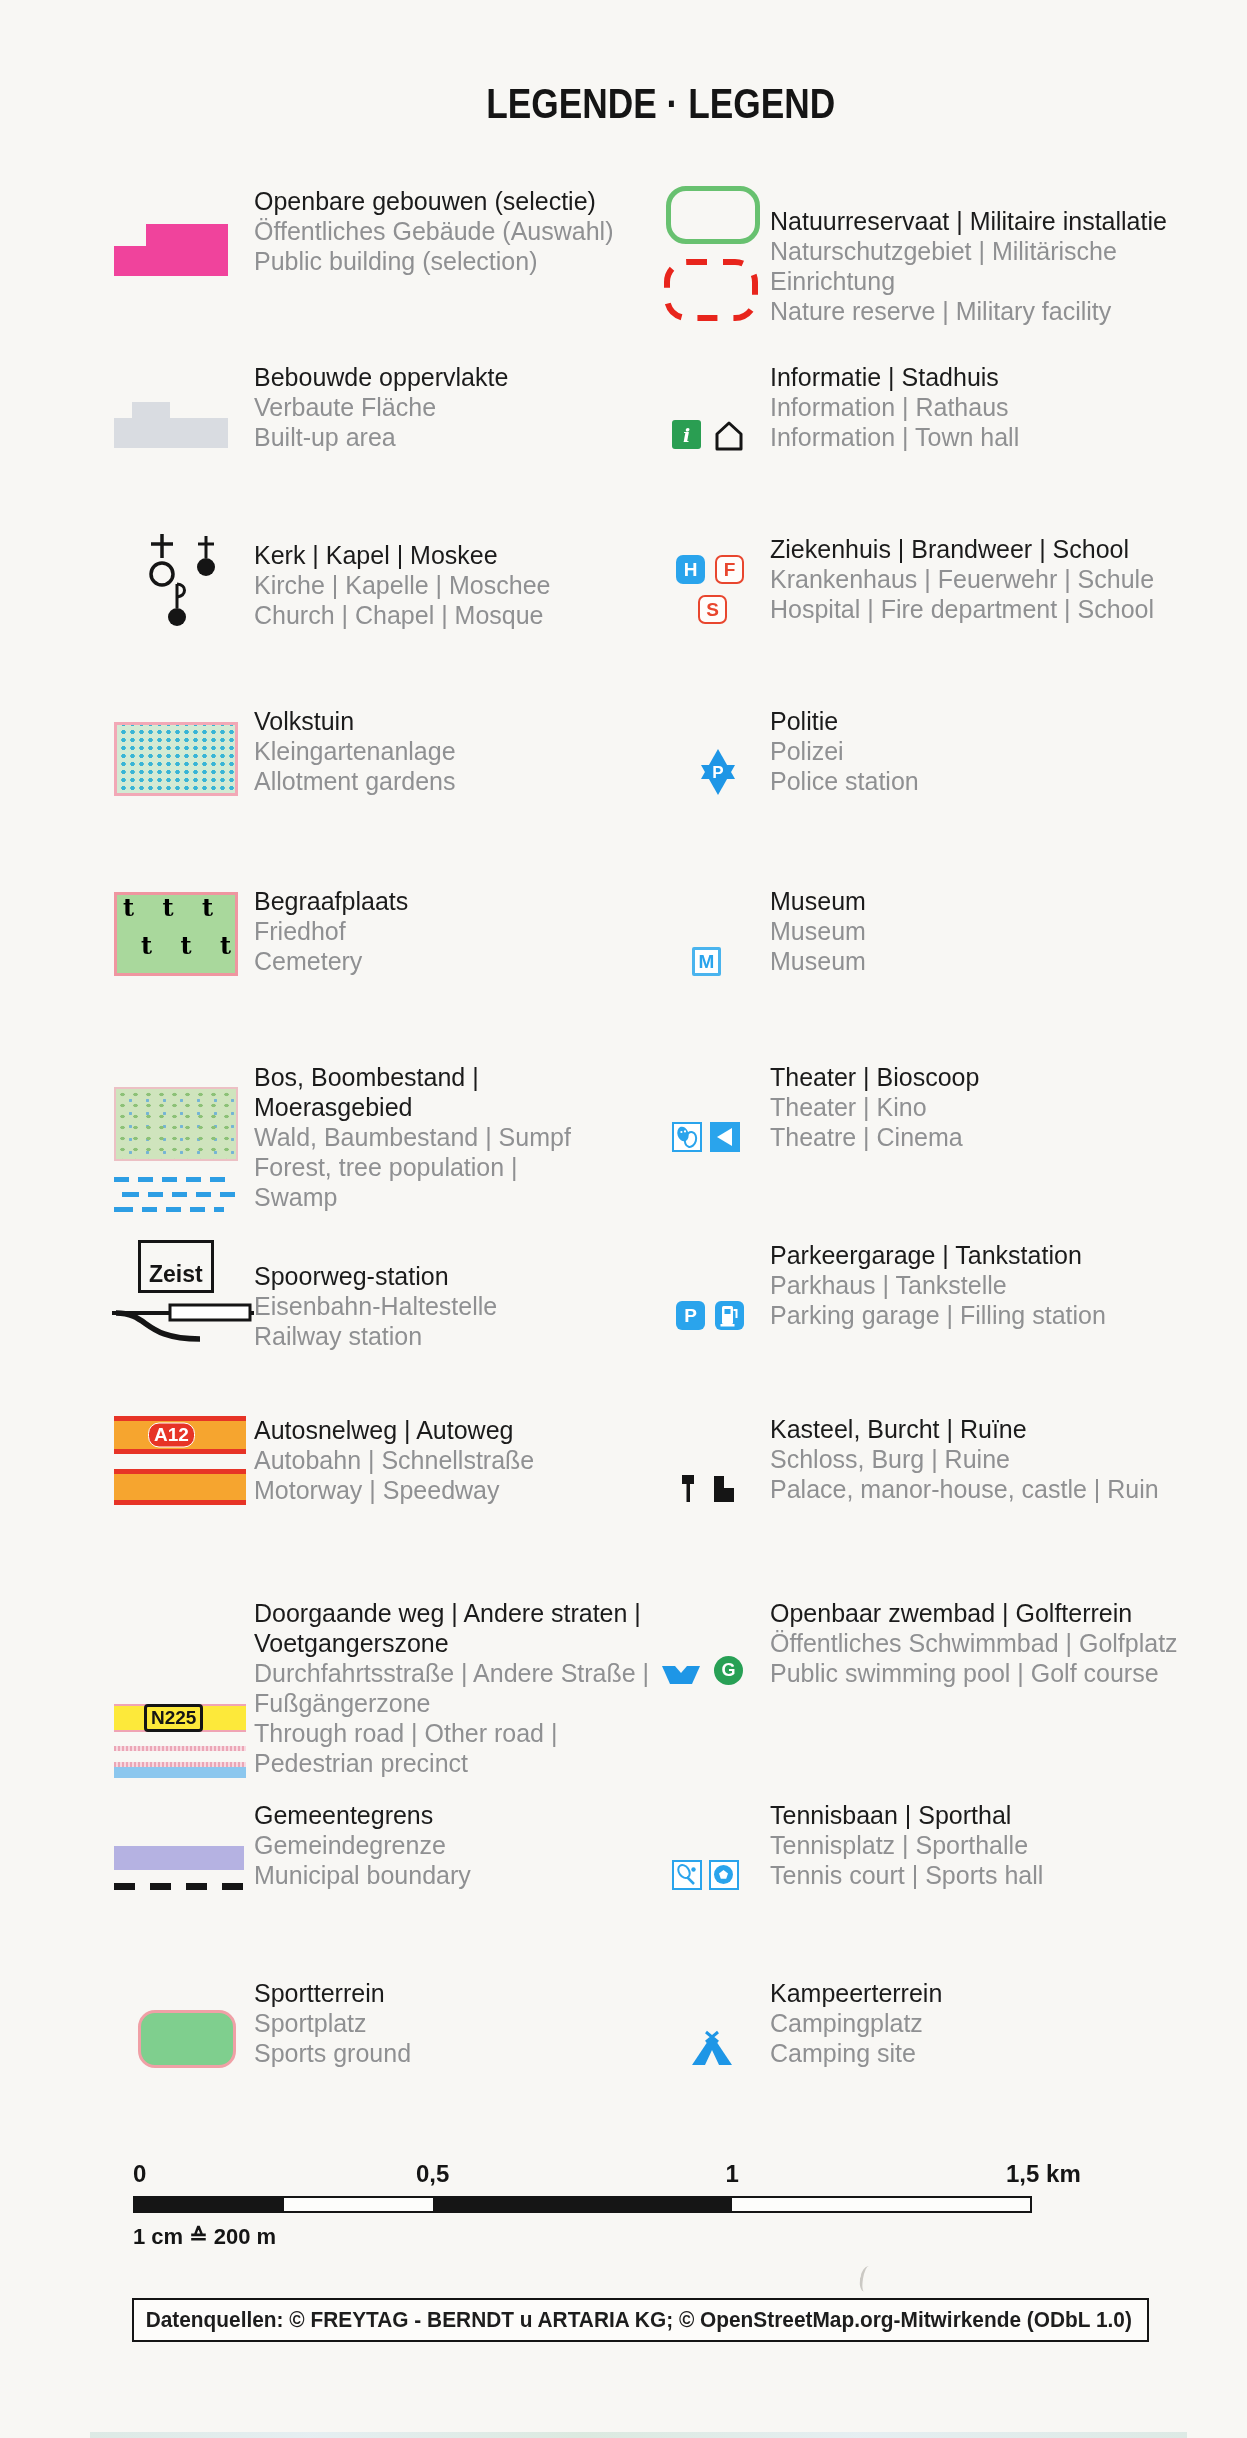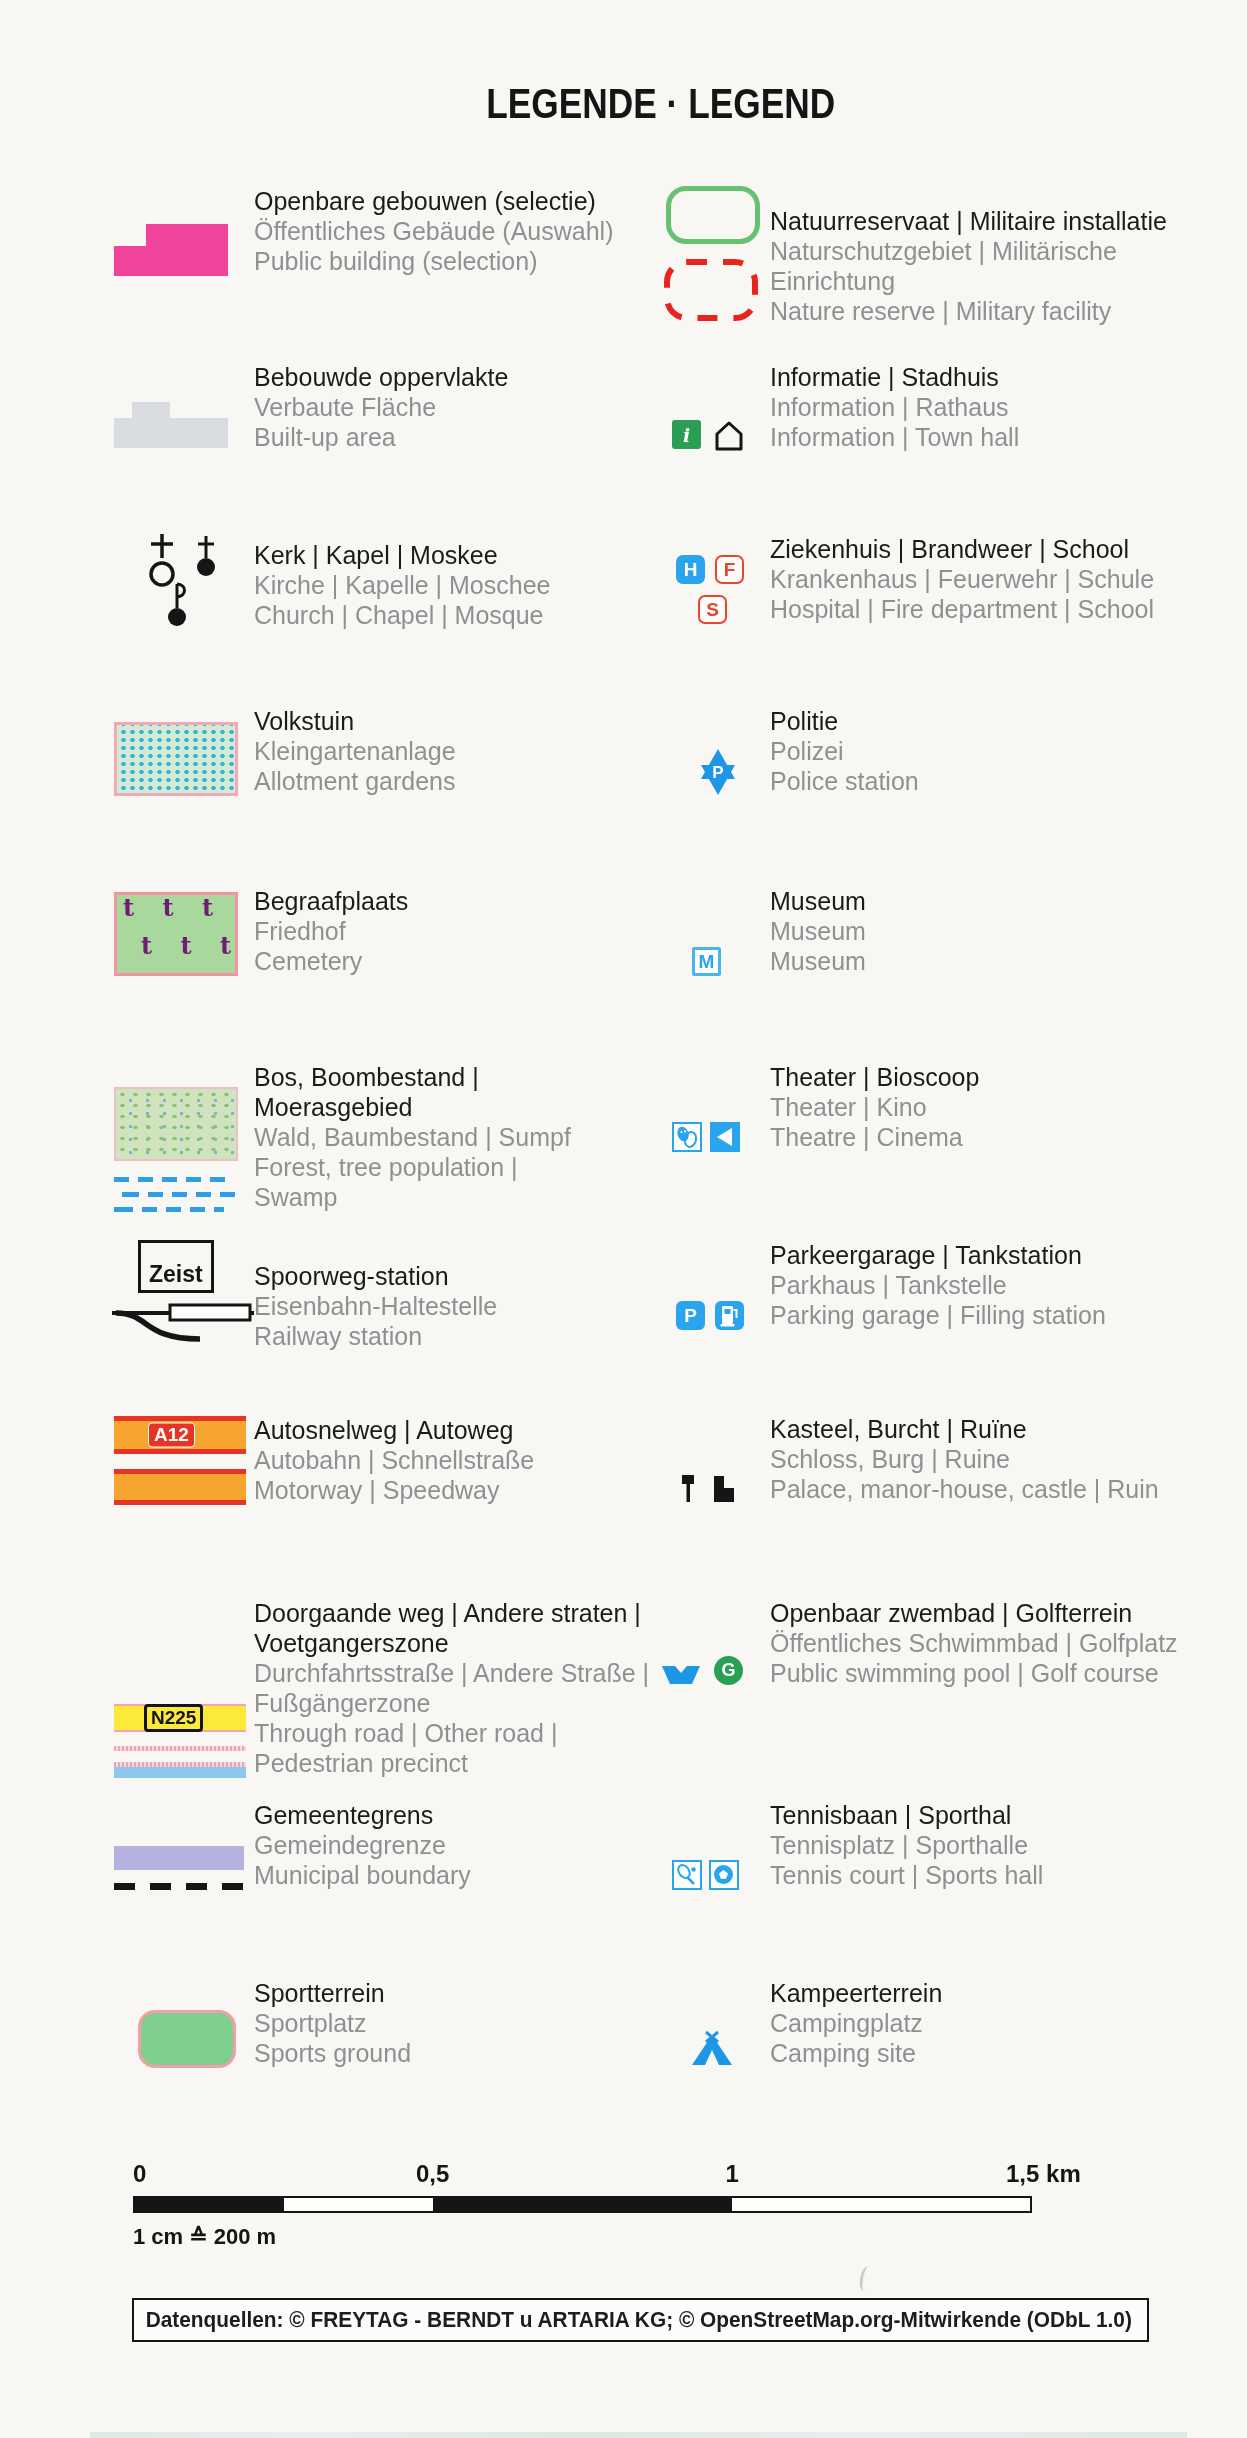--- a/index.html
+++ b/index.html
@@ -30,21 +30,21 @@
   .sym svg{display:block;}
   .volkstuin{
     width:118px;height:68px;margin:4px 0 0 2px;
     background-color:#d3ead4;border:3px solid #f2a8b6;
     background-image:radial-gradient(#38b4d6 2px, transparent 2.5px);
     background-size:9px 8px;background-position:2px 3px;
   }
   .cemetery{
     width:118px;height:78px;margin:0 0 0 2px;position:relative;
     background:#a9d89c;border:3px solid #ef96a0;
-    color:#701a75;font-family:"DejaVu Serif", serif;font-size:24px;font-weight:700;
+    color:#000000;font-family:"DejaVu Serif", serif;font-size:24px;font-weight:700;
   }
   .cem-row{position:absolute;left:6px;top:-2px;word-spacing:20px;}
   .cem-row.second{left:24px;top:36px;}
   .forest{
     width:120px;height:70px;margin:4px 0 0 2px;
     background-color:#cfe4bd;border:2px solid #ecc0c4;
     background-image:radial-gradient(#8cc177 2px, transparent 2.4px),
                      radial-gradient(#74b4d6 1.6px, transparent 2px);
     background-size:13px 11px,17px 13px;background-position:0 0,6px 5px;
   }
@@ -52,21 +52,21 @@
     background:repeating-linear-gradient(90deg,#2d9ee4 0 15px, transparent 15px 24px);}
   .zeistbox{
     display:inline-block;margin-left:26px;border:3.5px solid #151515;
     padding:18px 8px 2px;font-size:23px;font-weight:700;color:#151515;background:transparent;
   }
   .roadband{position:relative;margin-left:2px;width:132px;}
   .band-a12{height:28px;background:#f6a52f;border-top:5px solid #e73426;border-bottom:5px solid #e73426;}
   .band-a12.second{height:26px;margin-top:15px;}
   .refbox-red{
     position:absolute;left:34px;top:50%;transform:translateY(-50%);
-    background:#e73426;border:1.5px solid #fff;border-radius:4px;
+    background:#e73426;border:1.5px solid #fff;border-radius:11px;
     color:#fff;font-size:19px;font-weight:700;padding:0 5px 1px;
   }
   .band-n225{height:24px;background:#fde93a;border-top:2.5px solid #f0a4b4;border-bottom:2.5px solid #f0a4b4;}
   .refbox-yel{
     position:absolute;left:30px;top:50%;transform:translateY(-50%);
     background:#fde93a;border:3px solid #151515;border-radius:4px;
     color:#151515;font-size:19px;font-weight:700;padding:0 4px;
   }
   .pinkline{height:5px;margin-left:2px;width:132px;
     background:repeating-linear-gradient(90deg,#eba6b6 0 2px,#f8d8e0 2px 4px);}

